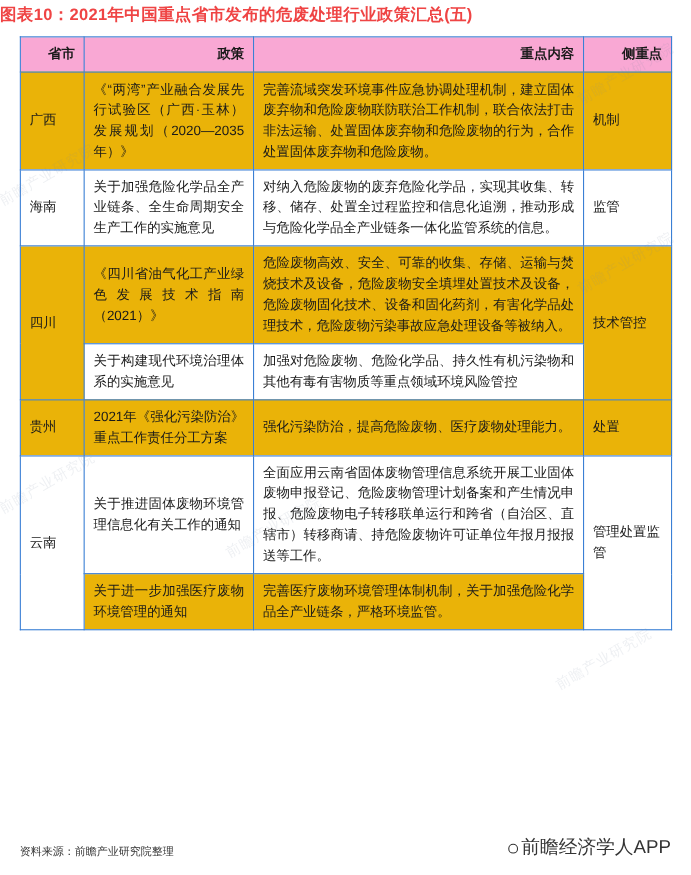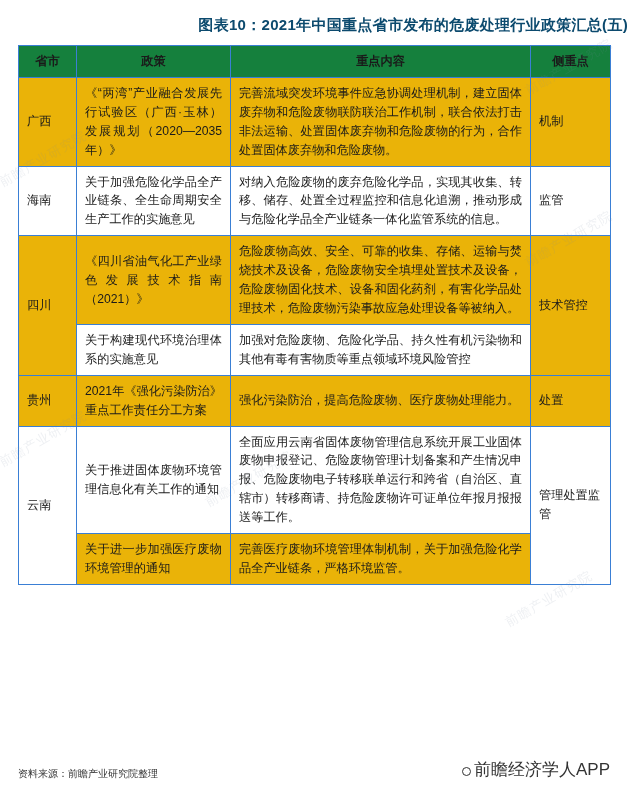--- a/index.html
+++ b/index.html
@@ -9,46 +9,46 @@
     background: #ffffff;
     font-family: "Liberation Sans", sans-serif;
   }
   .page {
     position: relative;
     width: 628px; height: 795px;
     background: #ffffff;
     overflow: hidden;
   }
   .title {
-    text-align: right;
+    text-align: left;
     font-size: 15px;
     font-weight: bold;
-    color: #0c4a6e;
-    padding: 16px 0 10px 0;
+    color: #ef4444;
+    padding: 4px 0 10px 0;
     letter-spacing: 0.3px;
   }
   table.policy {
     border-collapse: collapse;
     width: 592px;
     margin: 0 18px;
     table-layout: fixed;
   }
   table.policy th, table.policy td {
     border: 1px solid #3a7fd5;
     padding: 6px 8px;
     font-size: 12.2px;
     line-height: 1.55;
     color: #1a1a1a;
     vertical-align: middle;
   }
   thead th {
-    background: #15803d;
+    background: #f9a8d4;
     color: #1663b0;
     font-weight: bold;
-    text-align: center;
+    text-align: right;
     font-size: 13px;
     height: 30px;
     padding: 4px 6px;
   }
   .col-prov { width: 58px; }
   .col-pol  { width: 154px; }
   .col-main { width: 300px; }
   .col-focus{ width: 80px; }
   td.prov, td.focus {
     text-align: left;

